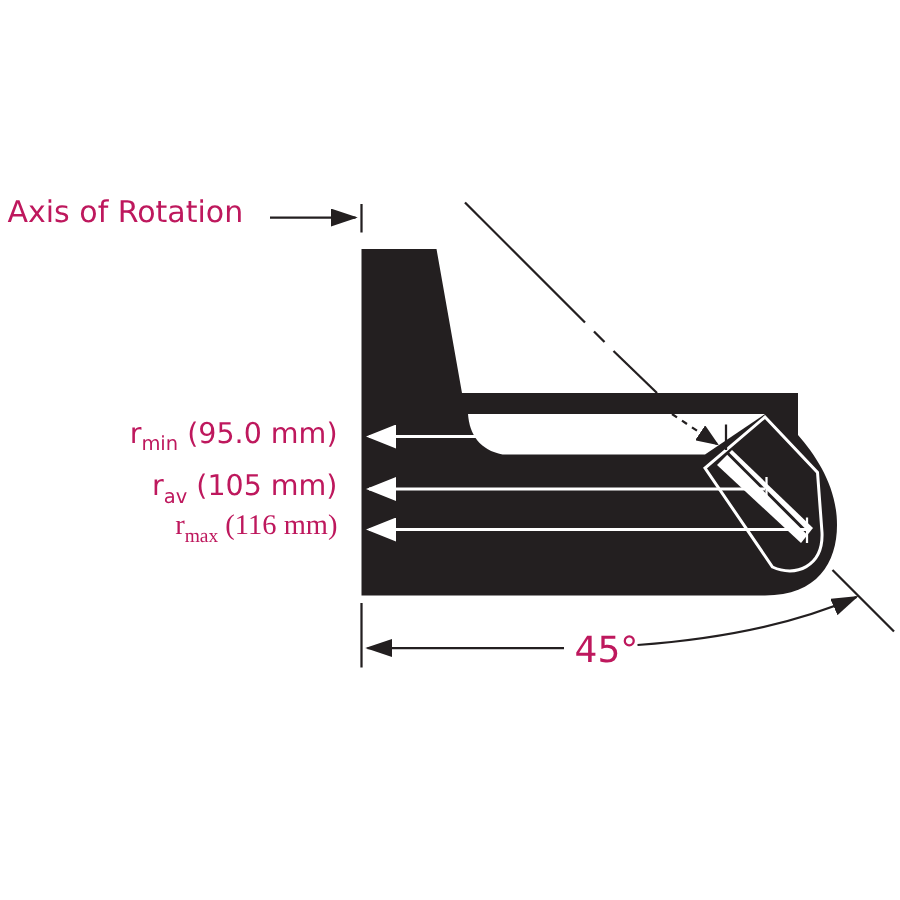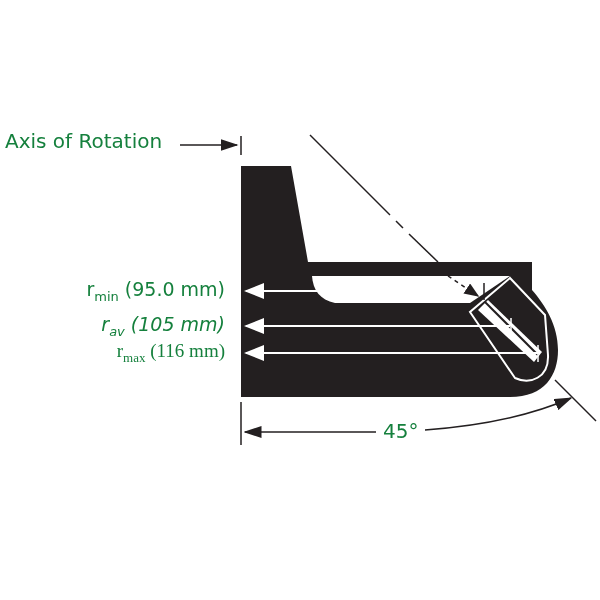--- a/index.html
+++ b/index.html
@@ -1,23 +1,23 @@
 <!DOCTYPE html>
 <html><head>
   <meta charset="utf-8">
   <style>
     html, body { margin:0; padding:0; background:#ffffff; }
     body { width:600px; height:600px; position:relative; overflow:hidden; font-family:"DejaVu Sans", sans-serif; }
-    .lbl { position:absolute; color:#15803d; font-size:19px; white-space:nowrap; }
+    .lbl { position:absolute; color:#be185d; font-size:19px; white-space:nowrap; }
     .lbl sub { font-size:13px; vertical-align:-5px; }
     #axis-label { left:5px; top:129px; font-size:20px; }
     #rmin-label { right:375px; top:278px; }
-    #rav-label { right:375px; top:313px;font-style:italic; }
+    #rav-label { right:375px; top:313px; }
     #rmax-label { right:375px; top:340px;font-family:Liberation Serif, serif; }
-    #angle-label { left:383px; top:419px; font-size:20px; }
+    #angle-label { left:383px; top:419px; font-size:24px; }
     svg { position:absolute; left:0; top:0; }
   </style>
 </head>
 <body>
 
 <svg width="600" height="600" viewBox="0 0 600 600">
   <defs>
     <marker id="arrowL" markerWidth="10" markerHeight="8" refX="1" refY="4" orient="auto">
       <path d="M10,0 L0,4 L10,8 Z" fill="#ffffff"></path>
     </marker>

